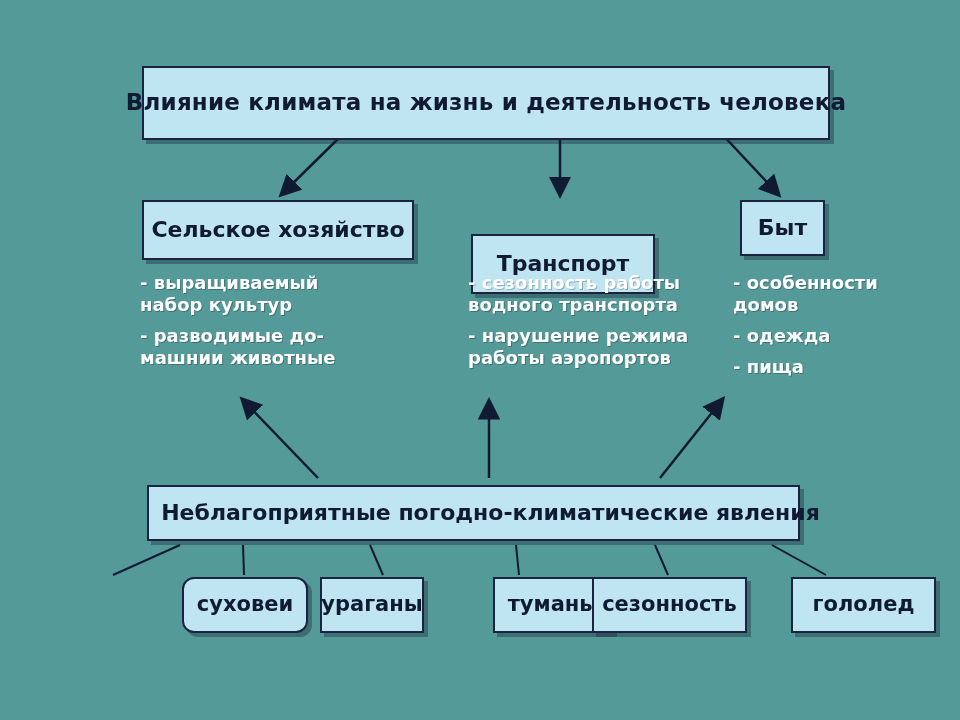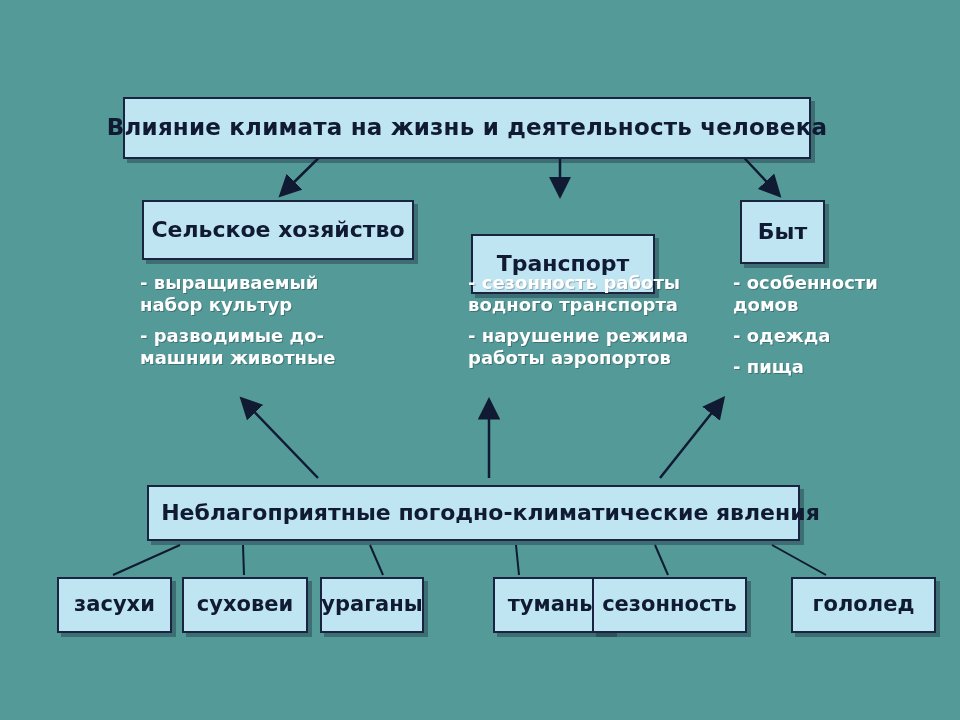--- a/index.html
+++ b/index.html
@@ -60,37 +60,37 @@
     font-size: 18px;
     font-weight: bold;
     line-height: 1.22;
     text-shadow: 1px 1px 0 rgba(0,0,0,0.25);
   }
   .detail-item {
     margin-bottom: 9px;
     white-space: pre-line;
   }
   
-  #node-main      { left: 123px; top: 66px;  width: 688px; height: 62px; margin-top: 31px; }
+  #node-main      { left: 142px; top: 66px;  width: 688px; height: 74px; }
   #node-agri      { left: 142px; top: 200px; width: 272px; height: 60px; }
   #node-transport { left: 471px; top: 200px; width: 184px; height: 60px; margin-top: 34px; }
-  #node-life      { left: 740px; top: 200px; width: 85px;  height: 64px; }
+  #node-life      { left: 740px; top: 200px; width: 85px;  height: 56px; }
   #node-phenomena { left: 147px; top: 485px; width: 653px; height: 56px; padding-left: 34px; }
 
   #list-agri      { left: 140px; top: 272px; width: 300px; }
   #list-transport { left: 468px; top: 272px; width: 300px; }
   #list-life      { left: 733px; top: 272px; width: 220px; }
 
   .leaf {
     position: absolute;
     top: 577px;
     height: 56px;
   }
   #leaf-0 { left: 57px;  width: 115px; }
-  #leaf-1 { left: 182px; width: 126px; }
+  #leaf-1 { left: 182px; width: 126px; border-radius: 12px; }
   #leaf-2 { left: 320px; width: 104px; }
   #leaf-3 { left: 460px; width: 120px; margin-left: 33px; }
   #leaf-4 { left: 592px; width: 155px; }
   #leaf-5 { left: 760px; width: 145px; margin-left: 31px; }
 </style>
 </head>
 <body>
 
 <div id="diagram">
 
@@ -151,23 +151,20 @@
     <div class="detail-item">- особенности
    домов</div>
     <div class="detail-item">- одежда</div>
     <div class="detail-item">- пища</div>
   </div>
 
   <div class="node" id="node-phenomena">
     <span class="node-sub">Неблагоприятные погодно-климатические явления</span>
   </div>
 
-  <div class="node leaf" id="leaf-0">
-    <span class="node-small">засухи</span>
-  </div>
   <div class="node leaf" id="leaf-1">
     <span class="node-small">суховеи</span>
   </div>
   <div class="node leaf" id="leaf-2">
     <span class="node-small">ураганы</span>
   </div>
   <div class="node leaf" id="leaf-3">
     <span class="node-small">туманы</span>
   </div>
   <div class="node leaf" id="leaf-4">

